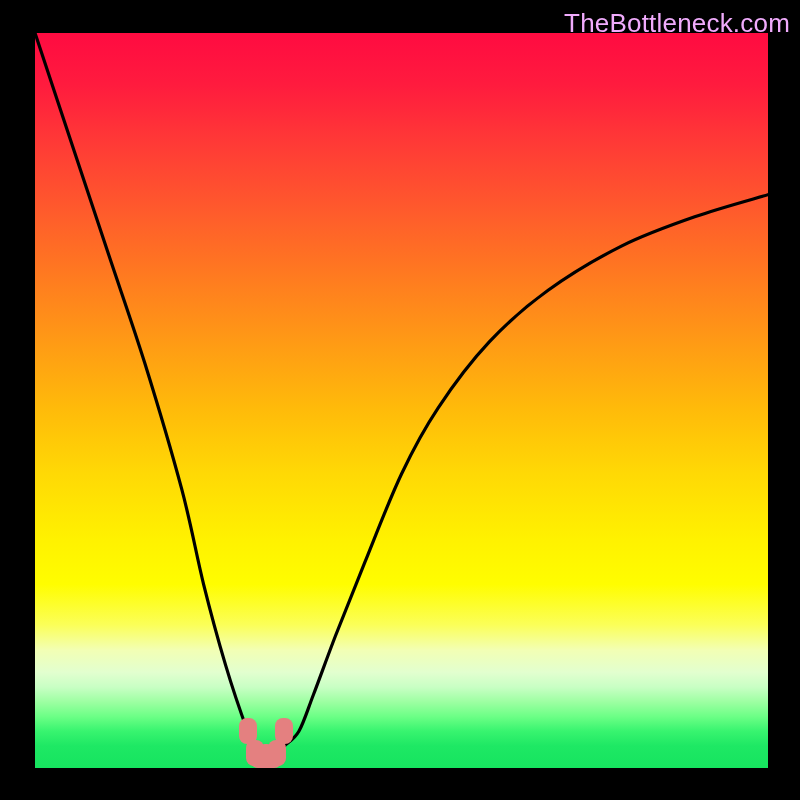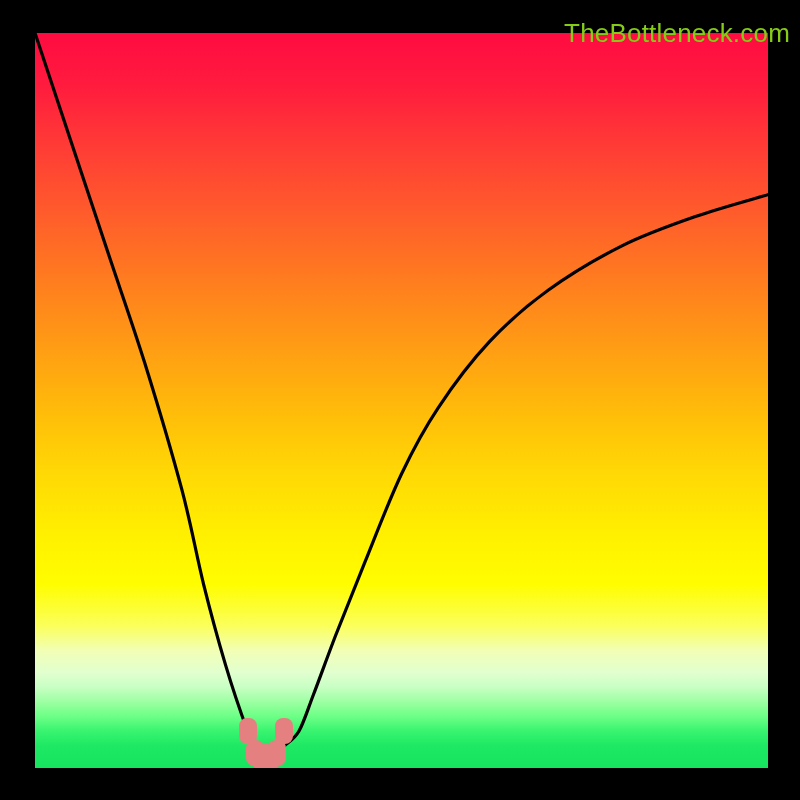--- a/index.html
+++ b/index.html
@@ -14,23 +14,23 @@
   .frame {
     position: absolute;
     left: 0;
     top: 0;
     width: 800px;
     height: 800px;
     background: #000;
   }
   .watermark {
     position: absolute;
-    top: 18px;
+    top: 8px;
     right: 10px;
-    color: #84cc16;
+    color: #f0abfc;
     font-size: 26px;
     font-weight: 400;
     letter-spacing: 0.2px;
     z-index: 5;
     margin-left: 40px;
   }
   .plot-area {
     position: absolute;
     left: 35px;
     top: 33px;

